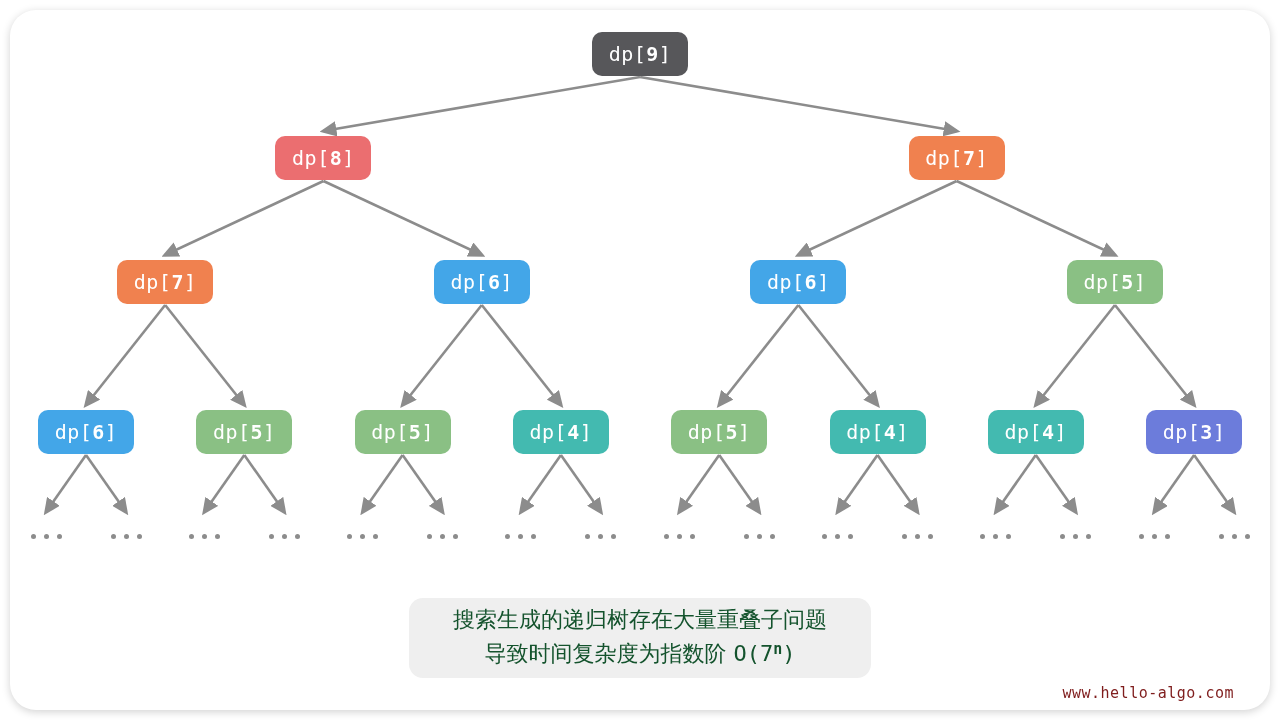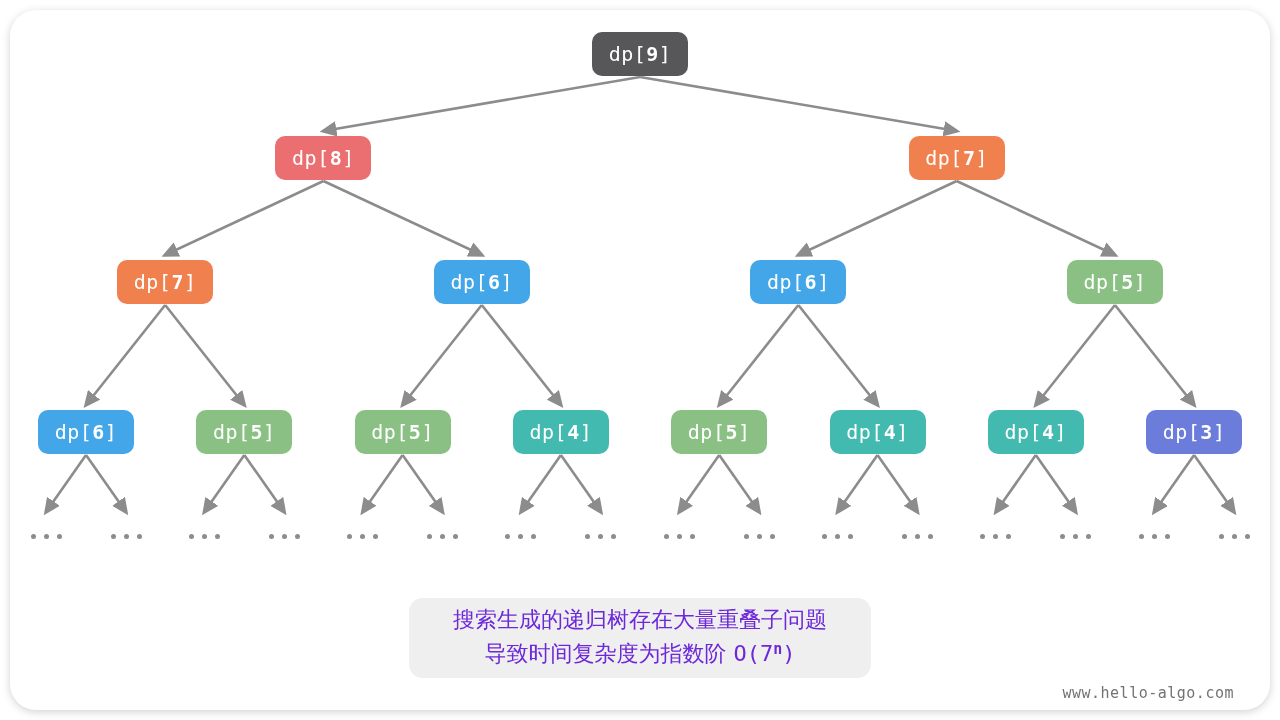--- a/index.html
+++ b/index.html
@@ -285,22 +285,22 @@
         <span class="dot" style="background: rgb(140, 140, 140);"></span>
         <span class="dot" style="background: rgb(140, 140, 140);"></span>
       </div>
       <div class="dots-group" title="..." style="left: 1218.1px; top: 534px; width: 32px;">
         <span class="dot" style="background: rgb(140, 140, 140);"></span>
         <span class="dot" style="background: rgb(140, 140, 140);"></span>
         <span class="dot" style="background: rgb(140, 140, 140);"></span>
       </div>
     </div>
 
-  <div class="caption-box" style="background: rgb(239, 239, 239); color: #6d28d9;">
+  <div class="caption-box" style="background: rgb(239, 239, 239); color: #14532d;">
     <div class="caption-line">搜索生成的递归树存在大量重叠子问题</div>
     <div class="caption-line">
       <span>导致时间复杂度为指数阶</span><span class="cap-math">O(7</span><span class="cap-sup">n</span><span class="cap-math-close">)</span>
     </div>
   </div>
 
-  <div class="watermark" style="color: #737373;">www.hello-algo.com</div>
+  <div class="watermark" style="color: #7f1d1d;">www.hello-algo.com</div>
 
 </div>
 
 </body></html>

